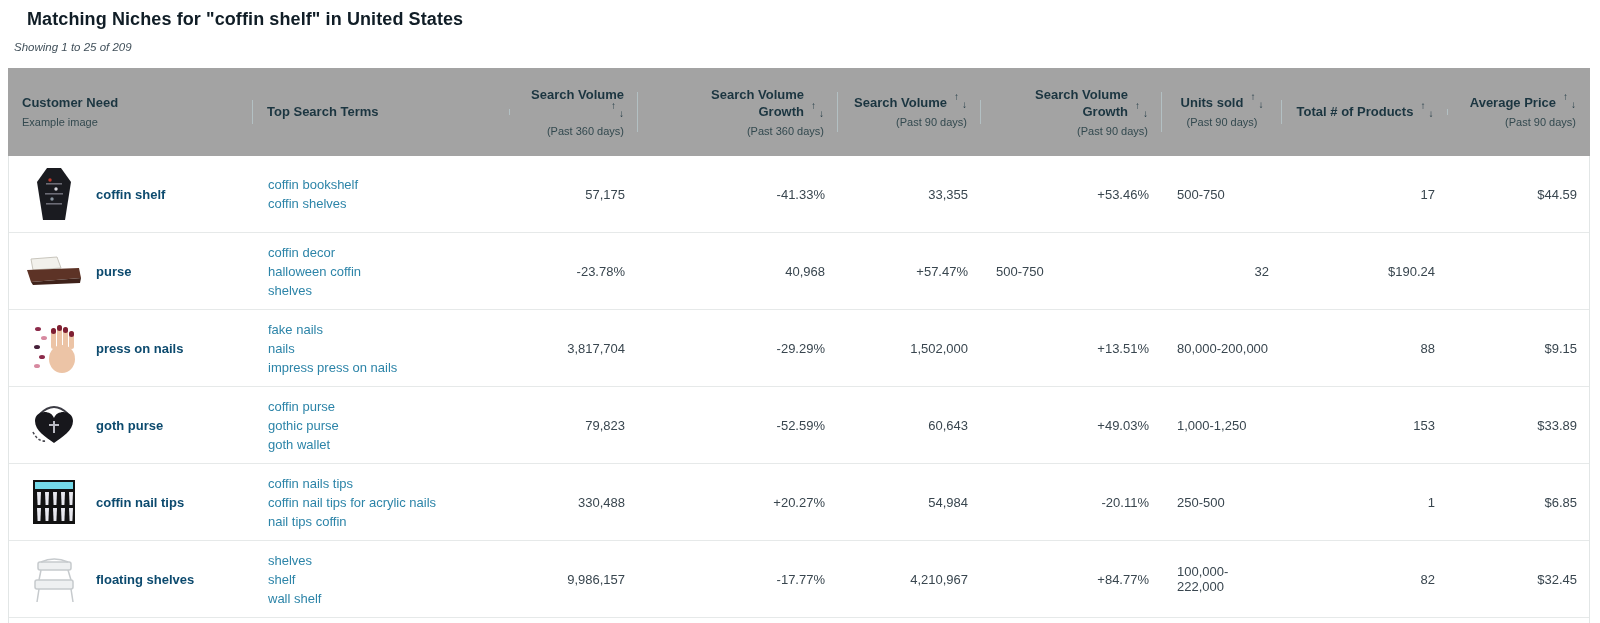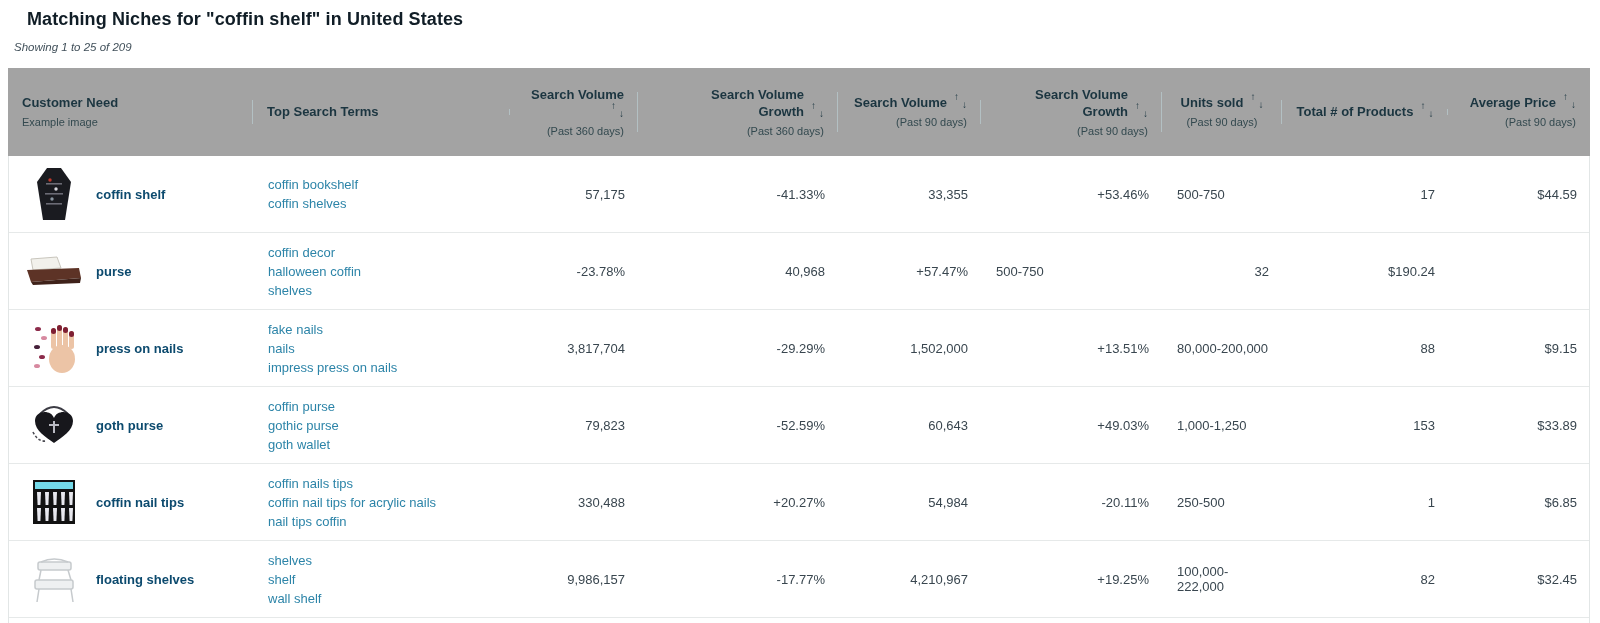--- a/index.html
+++ b/index.html
@@ -274,21 +274,21 @@
         <a class="niche">floating shelves</a>
       </div>
       <div class="td">
         <div class="term">shelves</div>
         <div class="term">shelf</div>
         <div class="term">wall shelf</div>
       </div>
       <div class="td ar">9,986,157</div>
       <div class="td ar">-17.77%</div>
       <div class="td ar">4,210,967</div>
-      <div class="td ar">+19.25%</div>
+      <div class="td ar">+84.77%</div>
       <div class="td al">100,000-222,000</div>
       <div class="td ar">82</div>
       <div class="td ar">$32.45</div>
     </div>
 
     <div class="partial-row"></div>
   </div>
 </div>
 
 </body></html>

